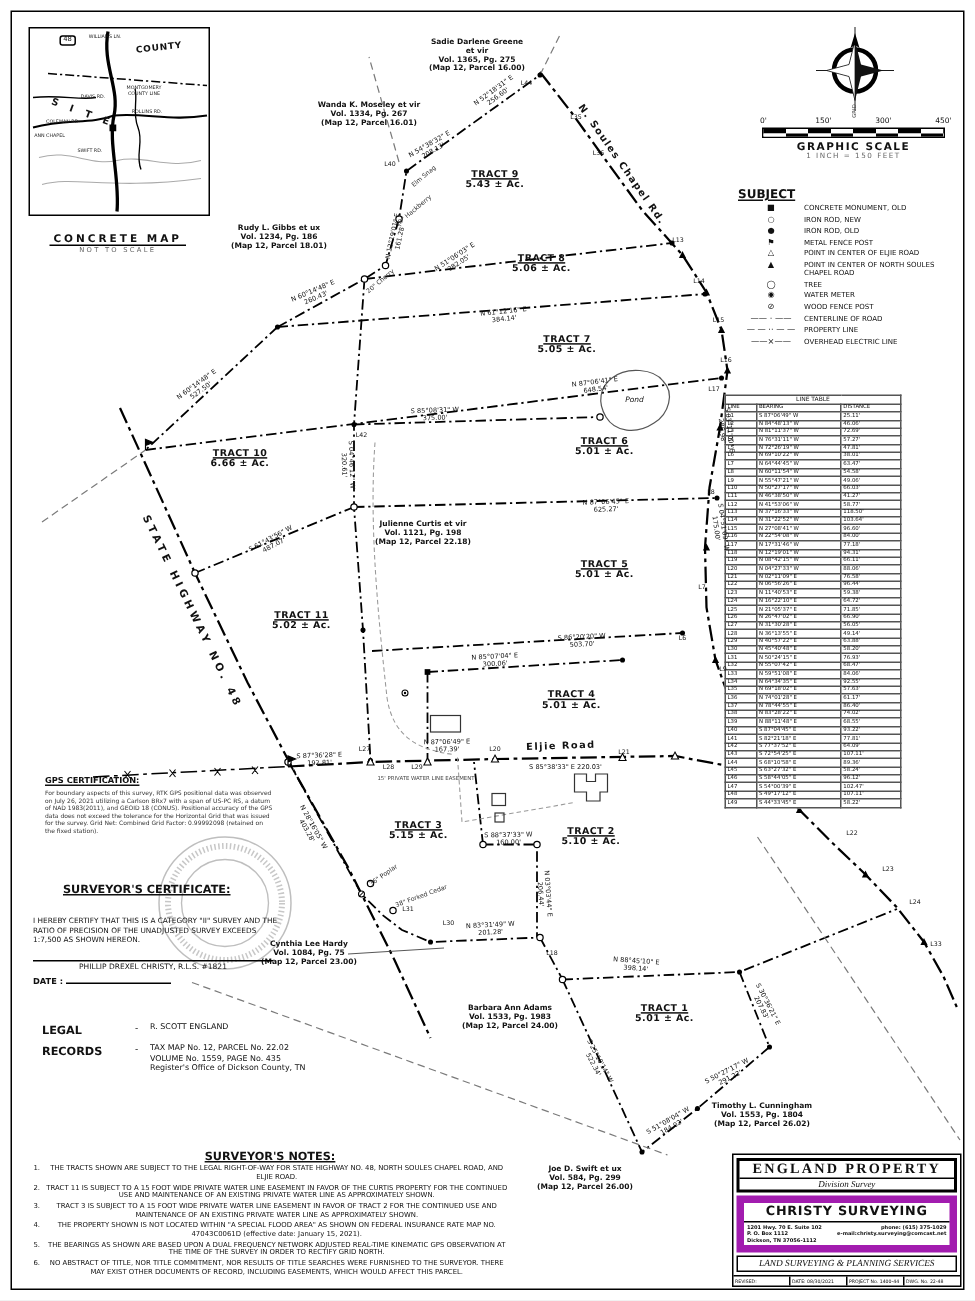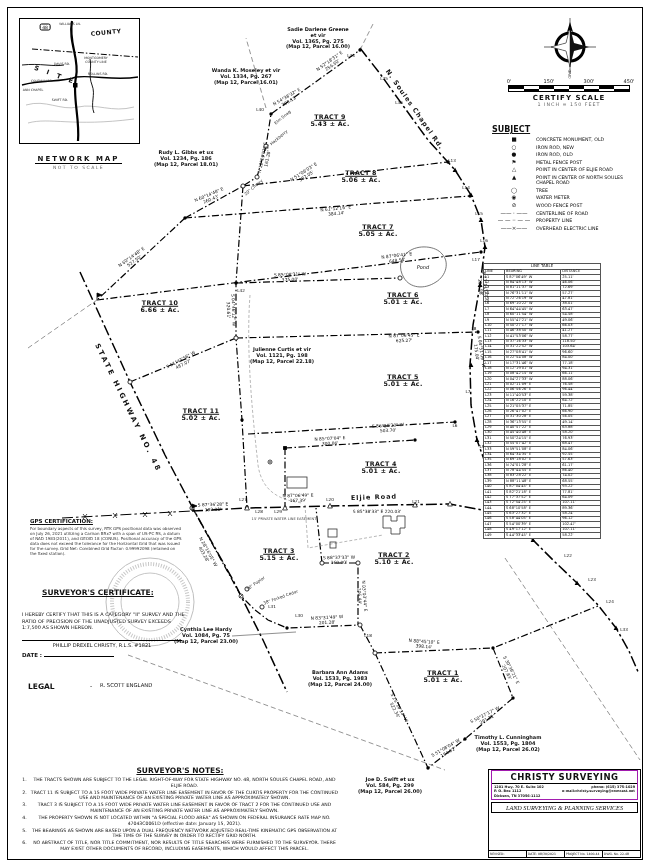--- a/index.html
+++ b/index.html
@@ -82,21 +82,21 @@
   .notes .hd{font-size:7.5px;font-weight:bold;text-decoration:underline;margin-bottom:2px;}
   .nrow{display:flex;margin-bottom:1.2px;}
   .nno{width:9px;flex:none;font-size:4.6px;line-height:1.25;}
   .ntx{flex:1;font-size:4.6px;line-height:1.25;}
 
   
   .tb{position:absolute;left:488px;top:769px;width:151px;height:87px;border:1.6px solid #000;background:#fff;z-index:3;}
   .tb-name{border:2px solid #000;margin:2px;text-align:center;}
   .tb-name .n{font-family:"Liberation Serif",serif;font-weight:bold;font-size:9.5px;letter-spacing:1.5px;padding-top:1px;}
   .tb-name .s{font-family:"Liberation Serif",serif;font-style:italic;font-size:6px;border-top:.7px solid #000;padding:.5px 0;}
-  .tb-firm{border:1px solid #a21caf;margin:0 2px 2px;}
+  .tb-firm{border:5px solid #a21caf;margin:0 2px 2px;}
   .tb-firm .f{font-size:8.5px;font-weight:bold;text-align:center;letter-spacing:.5px;padding:1px 0;border-bottom:.7px solid #000;}
   .tb-addr{display:flex;justify-content:space-between;padding:1px 2px;}
   .tb-addr div{font-size:3.4px;line-height:1.3;font-weight:bold;}
   .tb-addr .r{text-align:right;}
   .tb-serv{border:1px solid #000;margin:0 2px 2px;text-align:center;font-family:"Liberation Serif",serif;
            font-style:italic;font-size:6.2px;padding:1px 0;}
   .tb-foot{display:flex;border-top:.8px solid #000;position:absolute;bottom:0;left:0;right:0;}
   .tb-foot div{font-size:3.1px;padding:1px;border-left:.6px solid #000;white-space:nowrap;overflow:hidden;flex:1;}
   .tb-foot div:first-child{border-left:none;}
 </style>
@@ -283,21 +283,21 @@
         </div>
         <div class="vlab vtiny" style="left: 40px; top: 81px; transform: translate(-50%, -50%);">
           <div class="ln">SWIFT RD.</div>
         </div>
         <div class="vlab vsite" style="left: 35px; top: 56px; transform: translate(-50%, -50%) rotate(20deg);">
           <div class="ln">S I T E</div>
         </div>
       </div>
   </div>
   <div class="vcap">
-    <div class="t">NETWORK MAP</div>
+    <div class="t">CONCRETE MAP</div>
     <div class="s">NOT TO SCALE</div>
   </div>
 
   <svg class="abs" style="left:538px;top:16px;z-index:2;" width="64" height="60" viewBox="0 0 64 60">
     <path d="M32,2 V58 M6,31 H58" stroke="#000" stroke-width="0.6"></path>
     <circle cx="32" cy="31" r="14" fill="none" stroke="#000" stroke-width="3"></circle>
     <polygon points="32,11 36,27 51,31 36,35 32,51 28,35 13,31 28,27" fill="#111"></polygon>
     <polygon points="32,11 32,51 28,35 13,31 28,27" fill="#fff" stroke="#111" stroke-width="0.5"></polygon>
     <polygon points="32,6 35,16 32,14 29,16" fill="#000"></polygon>
   </svg>
@@ -305,21 +305,21 @@
     <div class="ticks" id="scale-ticks">
         <span style="left: 3px;">0'</span>
         <span style="left: 43px;">150'</span>
         <span style="left: 83px;">300'</span>
         <span style="left: 123px;">450'</span>
       </div>
     <div class="bar">
         <div></div>
         <div></div>
       </div>
-    <div class="gs-t">CERTIFY SCALE</div>
+    <div class="gs-t">GRAPHIC SCALE</div>
     <div class="gs-s">1 INCH = 150 FEET</div>
   </div>
 
   <div class="legend">
     <div class="hd">SUBJECT</div>
     <div id="legend-items">
         <div class="lrow">
           <div class="lsym">■</div>
           <div class="ltxt">CONCRETE MONUMENT, OLD</div>
         </div>
@@ -957,20 +957,29 @@
 
   <div class="ownerblk">
     <div id="owner-rows">
         <div class="orow">
           <div class="olab">LEGAL</div>
           <div class="osep">-</div>
           <div class="oval">
             <div class="ln">R. SCOTT ENGLAND</div>
           </div>
         </div>
+        <div class="orow">
+          <div class="olab">RECORDS</div>
+          <div class="osep">-</div>
+          <div class="oval">
+            <div class="ln">TAX MAP No. 12, PARCEL No. 22.02</div>
+            <div class="ln">VOLUME No. 1559, PAGE No. 435</div>
+            <div class="ln">Register's Office of Dickson County, TN</div>
+          </div>
+        </div>
       </div>
   </div>
 
   <div class="notes">
     <div class="hd">SURVEYOR'S NOTES:</div>
     <div id="notes-items">
         <div class="nrow">
           <div class="nno">1.</div>
           <div class="ntx">THE TRACTS SHOWN ARE SUBJECT TO THE LEGAL RIGHT-OF-WAY FOR STATE HIGHWAY NO. 48, NORTH SOULES CHAPEL ROAD, AND ELJIE ROAD.</div>
         </div>
@@ -991,20 +1000,24 @@
           <div class="ntx">THE BEARINGS AS SHOWN ARE BASED UPON A DUAL FREQUENCY NETWORK ADJUSTED REAL-TIME KINEMATIC GPS OBSERVATION AT THE TIME OF THE SURVEY IN ORDER TO RECTIFY GRID NORTH.</div>
         </div>
         <div class="nrow">
           <div class="nno">6.</div>
           <div class="ntx">NO ABSTRACT OF TITLE, NOR TITLE COMMITMENT, NOR RESULTS OF TITLE SEARCHES WERE FURNISHED TO THE SURVEYOR. THERE MAY EXIST OTHER DOCUMENTS OF RECORD, INCLUDING EASEMENTS, WHICH WOULD AFFECT THIS PARCEL.</div>
         </div>
       </div>
   </div>
 
   <div class="tb">
+    <div class="tb-name">
+      <div class="n">ENGLAND PROPERTY</div>
+      <div class="s">Division Survey</div>
+    </div>
     <div class="tb-firm">
       <div class="f">CHRISTY SURVEYING</div>
       <div class="tb-addr">
         <div class="l" id="tb-address">
             <div class="ln">1201 Hwy. 70 E. Suite 102</div>
             <div class="ln">P. O. Box 1112</div>
             <div class="ln">Dickson, TN 37056-1112</div>
           </div>
         <div class="r" id="tb-contact">
             <div class="ln">phone: (615) 375-1029</div>

